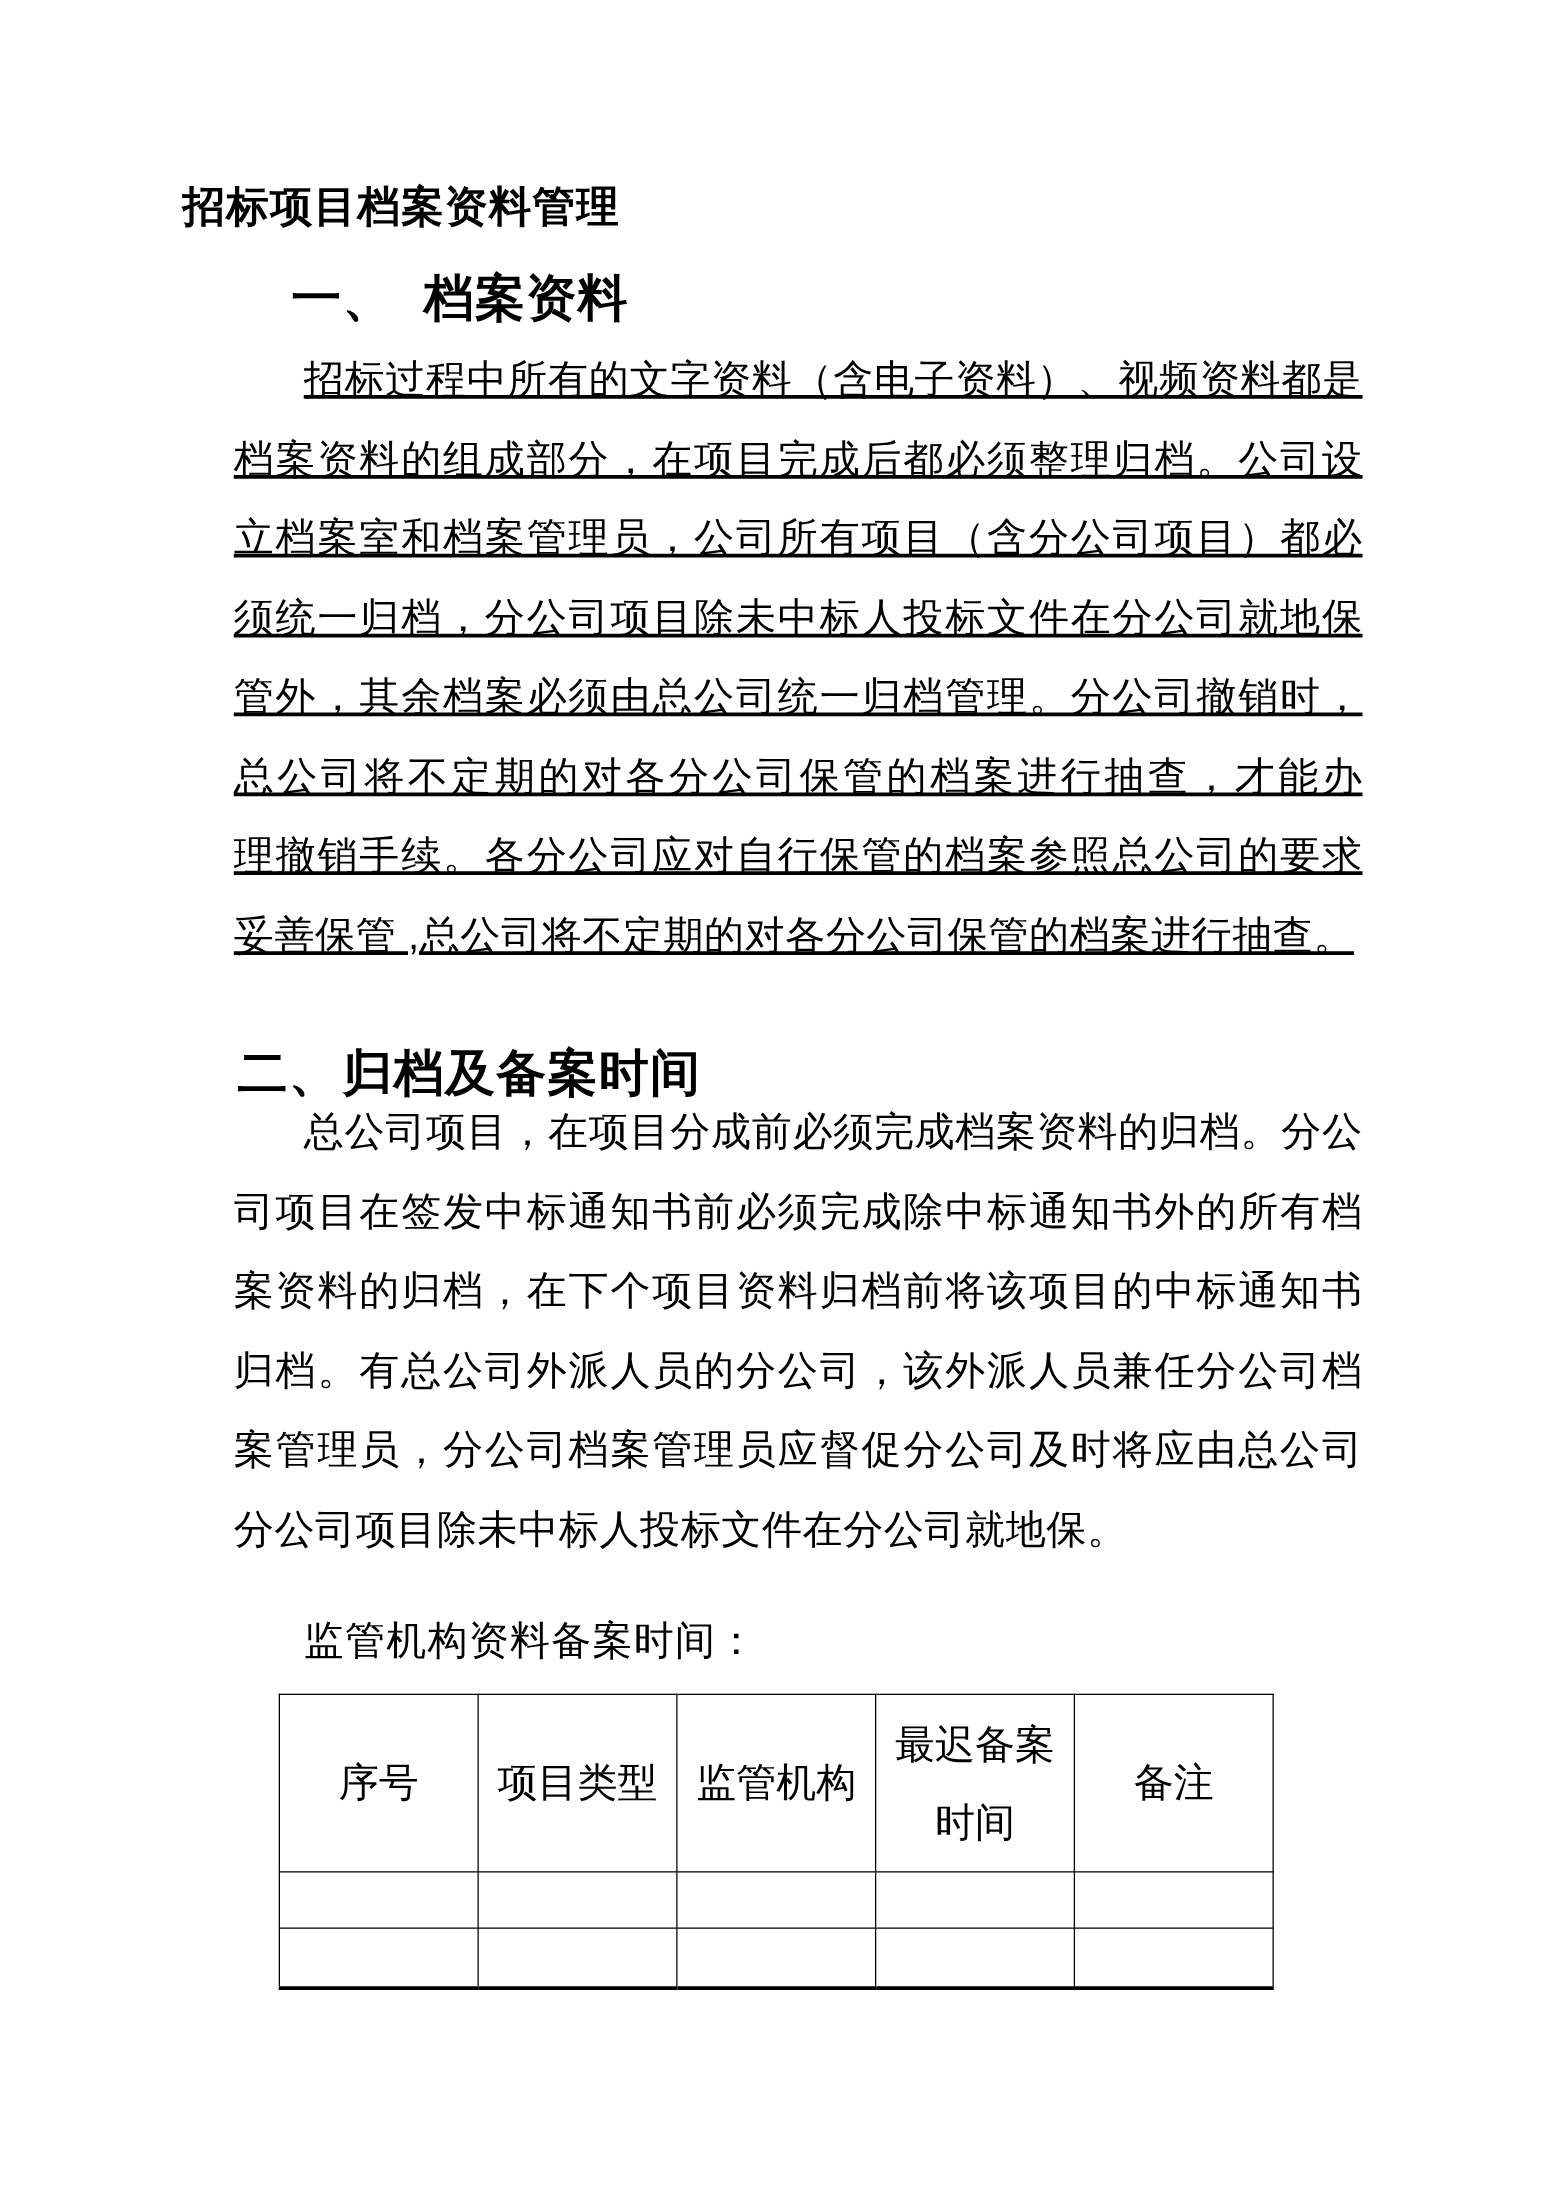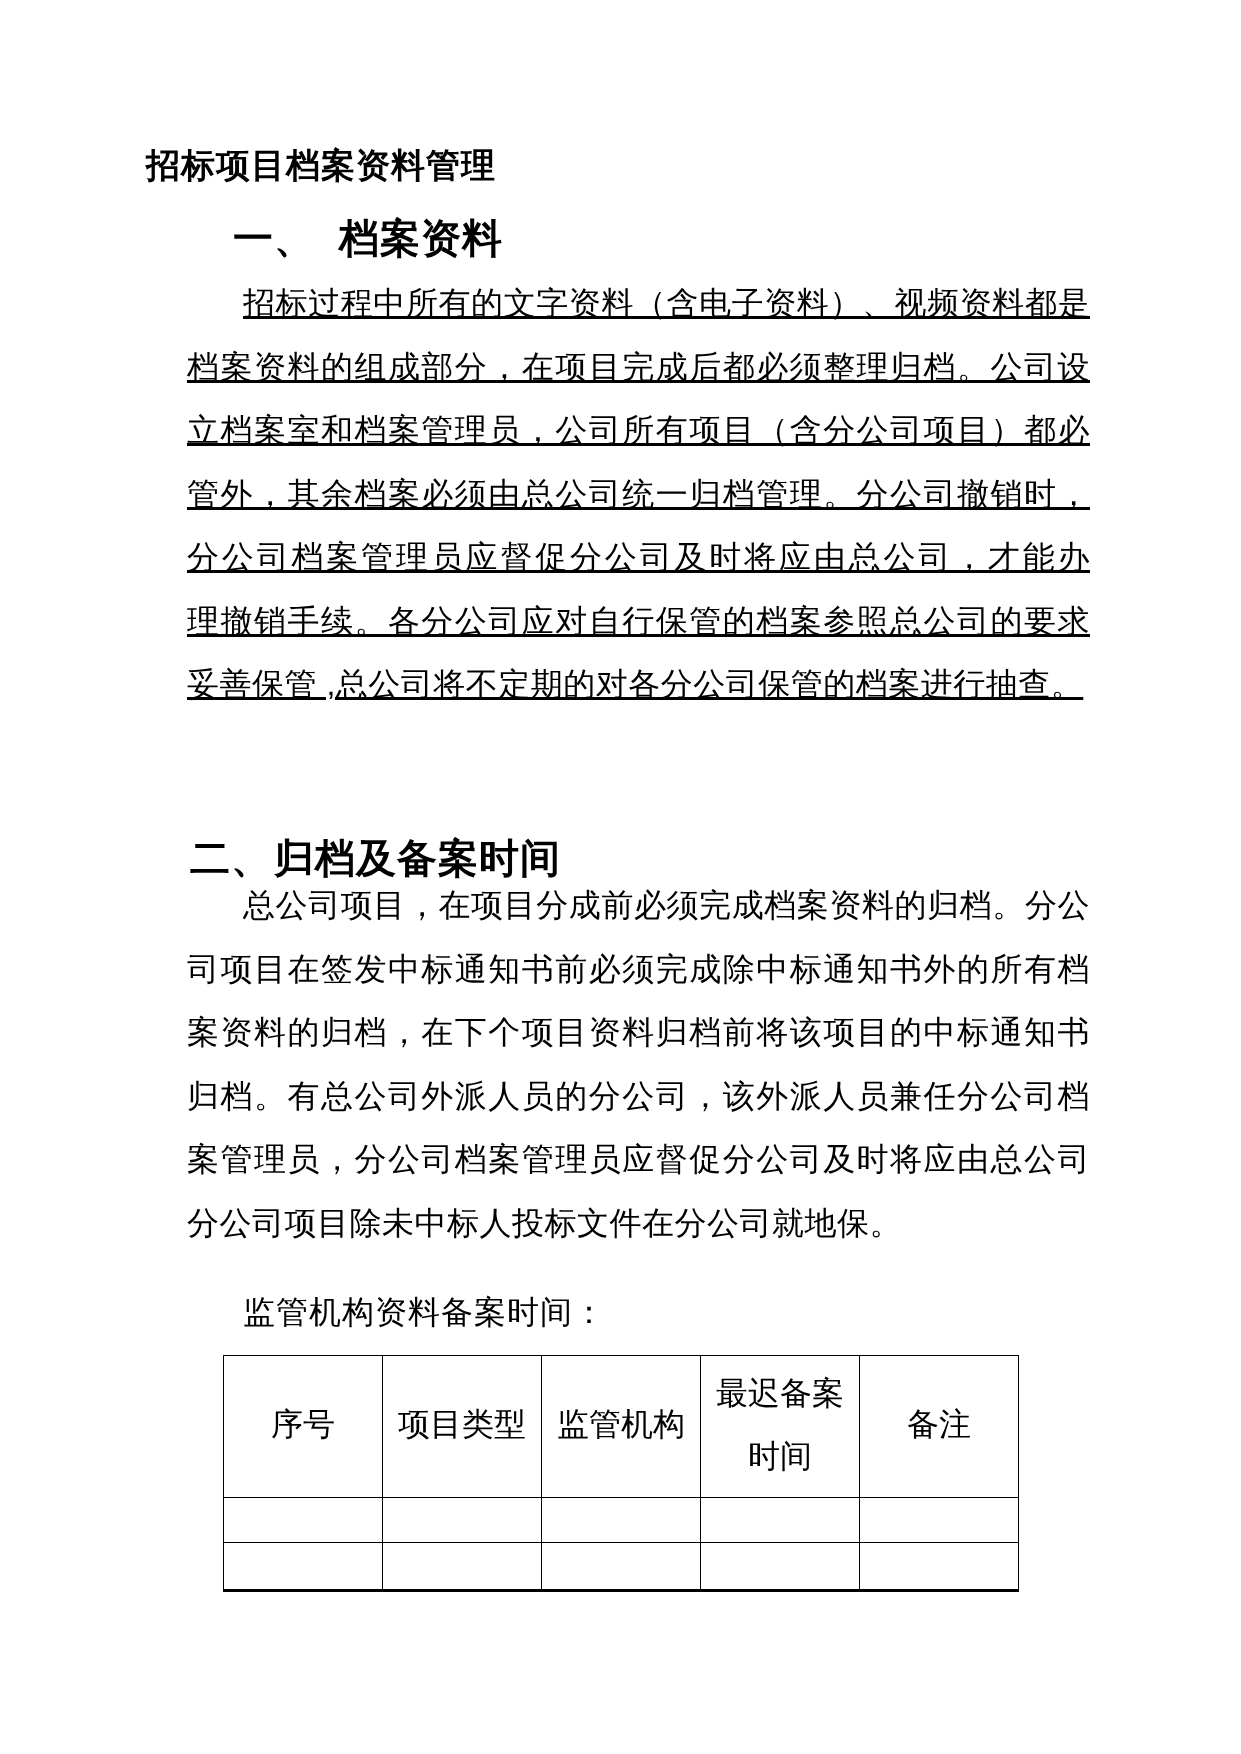--- a/index.html
+++ b/index.html
@@ -64,21 +64,20 @@
     letter-spacing: 1px;
     white-space: nowrap;
   }
   table.grid {
     position: absolute;
     left: 223px;
     top: 1355px;
     width: 796px;
     border-collapse: collapse;
     table-layout: fixed;
-    font-family: Liberation Mono, monospace;
   }
   table.grid td {
     border: 1px solid #000000;
     width: 20%;
     text-align: center;
     vertical-align: middle;
     font-size: 32px;
     line-height: 63px;
     padding: 0 8px;
     overflow: hidden;
@@ -95,22 +94,23 @@
   <div class="doc-title">招标项目档案资料管理</div>
 
   <div class="heading heading-1">
     <span class="num">一、</span><span>档案资料</span>
   </div>
 
   <div class="para para-1">
     <div class="ln first">招标过程中所有的文字资料（含电子资料）、视频资料都是</div>
     <div class="ln">档案资料的组成部分，在项目完成后都必须整理归档。公司设</div>
     <div class="ln">立档案室和档案管理员，公司所有项目（含分公司项目）都必</div>
+    <div class="ln">须统一归档，分公司项目除未中标人投标文件在分公司就地保</div>
     <div class="ln">管外，其余档案必须由总公司统一归档管理。分公司撤销时，</div>
-    <div class="ln">分公司档案管理员应督促分公司及时将应由总公司，才能办</div>
+    <div class="ln">总公司将不定期的对各分公司保管的档案进行抽查，才能办</div>
     <div class="ln">理撤销手续。各分公司应对自行保管的档案参照总公司的要求</div>
     <div class="ln last">妥善保管 ,总公司将不定期的对各分公司保管的档案进行抽查。</div>
   </div>
 
   <div class="heading heading-2">
     <span class="num">二、</span><span>归档及备案时间</span>
   </div>
 
   <div class="para para-2">
     <div class="ln first">总公司项目，在项目分成前必须完成档案资料的归档。分公</div>

